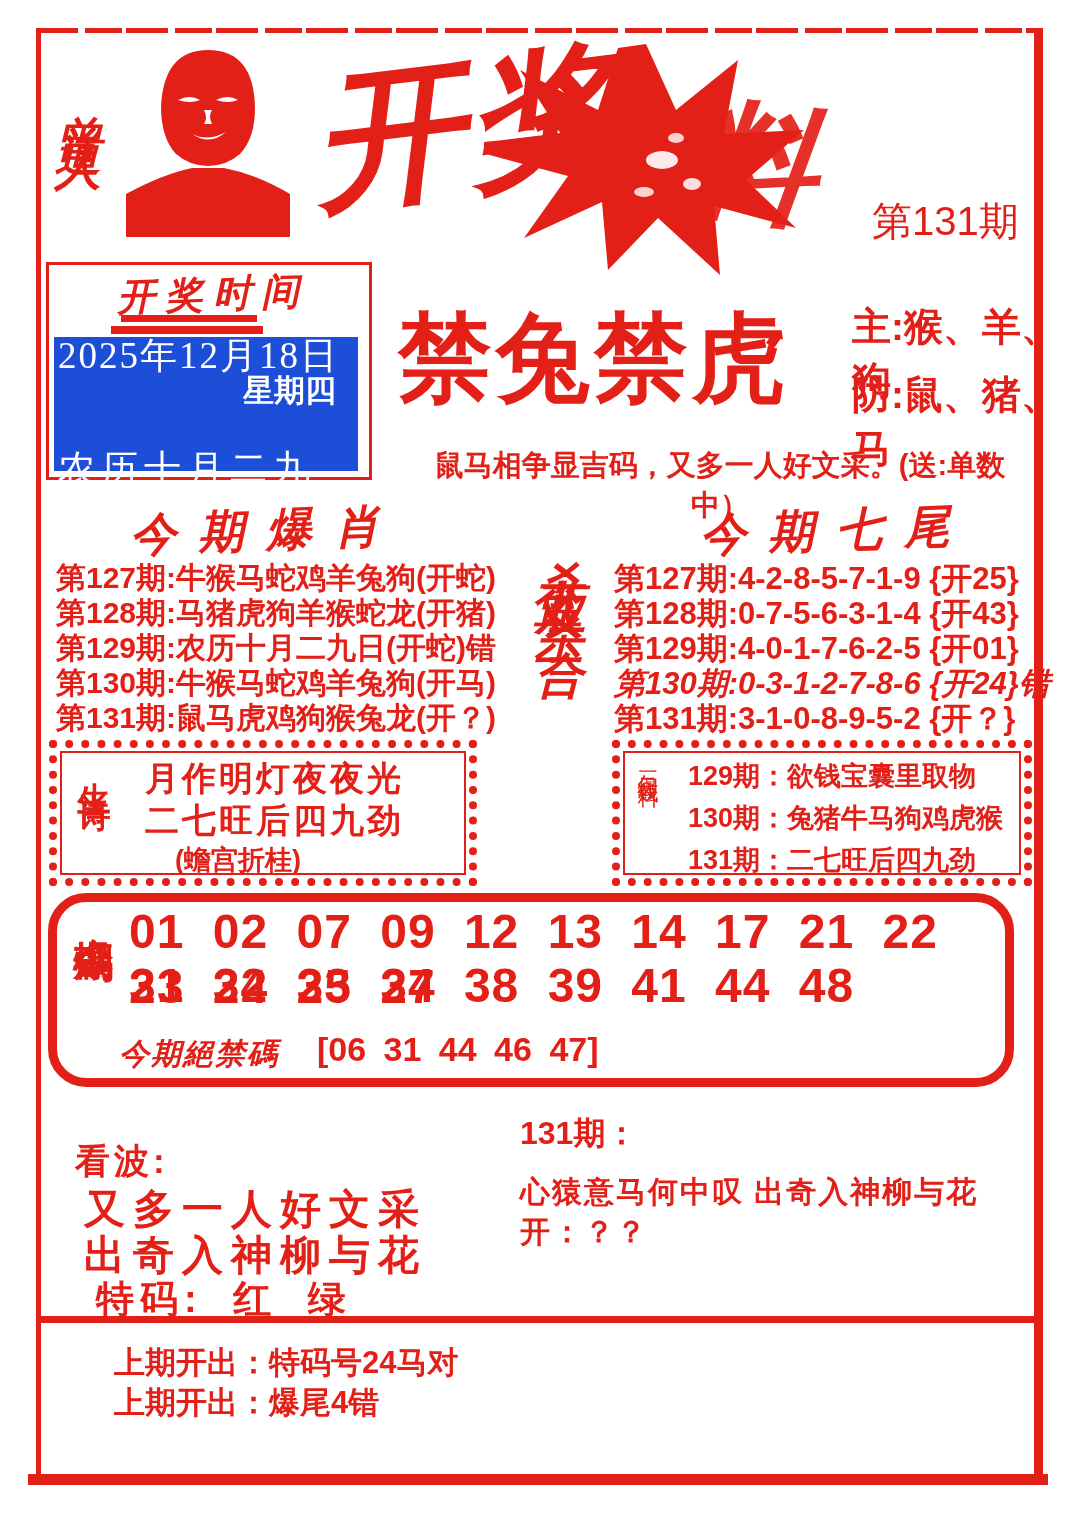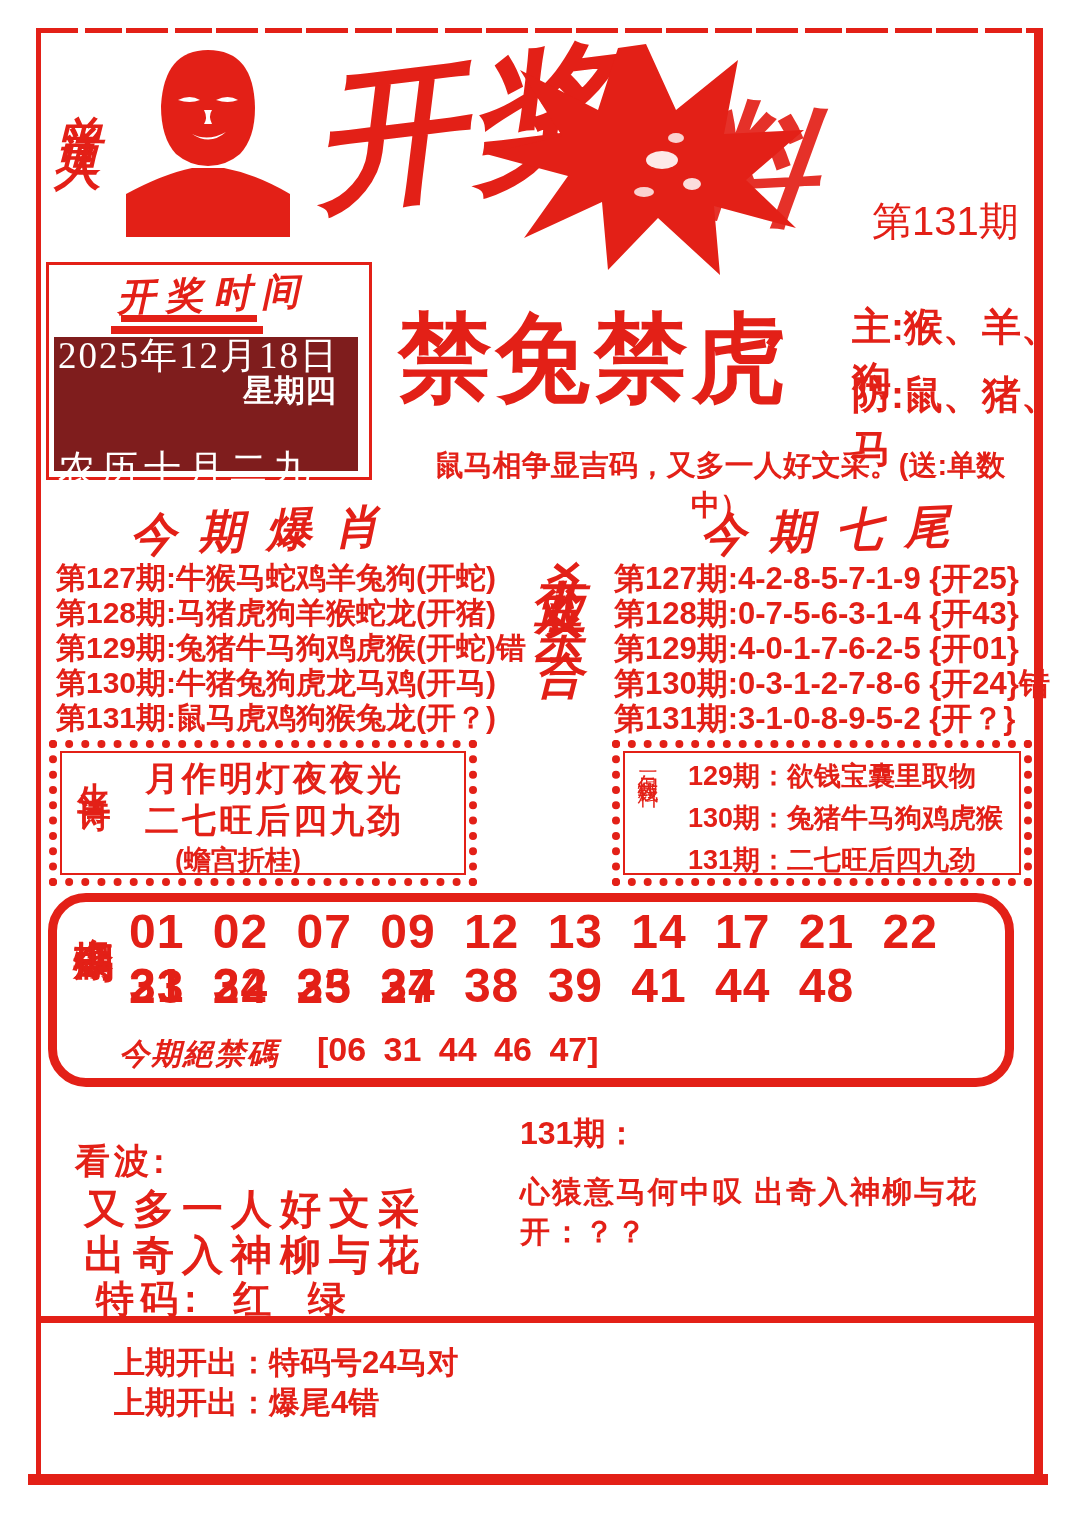--- a/index.html
+++ b/index.html
@@ -3,21 +3,21 @@
 <meta charset="utf-8">
 <style>
   html,body{margin:0;padding:0;background:#ffffff;}
   .page{position:relative;width:1080px;height:1523px;background:#ffffff;overflow:hidden;
         font-family:"Liberation Sans",sans-serif;color:#e32017;}
   .abs{position:absolute;}
   .bold{font-weight:bold;}
   .callig{font-family:"DejaVu Serif",serif;font-style:italic;font-weight:bold;}
   .serif{font-family:"Liberation Serif",serif;}
   .vert{writing-mode:vertical-rl;text-orientation:upright;letter-spacing:10px;}
-  .fill{background:#7f1d1d;color:#ffffff;}
+  .fill{background:#1d4ed8;color:#ffffff;}
   .chain{border:8px dotted #e32017;}
   .chain-inner{position:absolute;inset:3px;border:2px solid #e32017;}
   .nums{word-spacing:14px;letter-spacing:1px;font-weight:bold;}
   .distress{background:repeating-linear-gradient(90deg,#e32017 0 42px,transparent 42px 49px,#e32017 49px 86px,transparent 86px 90px);}
 </style>
 </head>
 <body>
 
 <div class="page">
 
@@ -63,31 +63,31 @@
   </div>
 
   <div class="abs callig" style="left:398px;top:296px;font-size:94px;letter-spacing:4px;font-style:normal;transform:scaleY(1.04);">禁兔禁虎</div>
   <div class="abs bold" style="left:852px;top:300px;font-size:39px;">主:猴、羊、狗</div>
   <div class="abs bold" style="left:852px;top:368px;font-size:39px;">防:鼠、猪、马</div>
   <div class="abs bold" style="left:420px;top:446px;width:600px;text-align:center;font-size:29px;">鼠马相争显吉码，又多一人好文采。(送:单数中）</div>
 
   <div class="abs callig" style="left:130px;top:500px;font-size:46px;letter-spacing:22px;transform:rotate(-2deg);">今期爆肖</div>
   <div class="abs bold" style="left:56px;top:558px;font-size:30px;">第127期:牛猴马蛇鸡羊兔狗(开蛇)</div>
   <div class="abs bold" style="left:56px;top:593px;font-size:30px;">第128期:马猪虎狗羊猴蛇龙(开猪)</div>
-  <div class="abs bold" style="left:56px;top:628px;font-size:30px;">第129期:兔猪牛马狗鸡虎猴(开蛇)错</div>
-  <div class="abs bold" style="left:56px;top:663px;font-size:30px;">第130期:牛猪兔狗虎龙马鸡(开马)</div>
+  <div class="abs bold" style="left:56px;top:628px;font-size:30px;">第129期:农历十月二九日(开蛇)错</div>
+  <div class="abs bold" style="left:56px;top:663px;font-size:30px;">第130期:牛猴马蛇鸡羊兔狗(开马)</div>
   <div class="abs bold" style="left:56px;top:698px;font-size:30px;">第131期:鼠马虎鸡狗猴兔龙(开？)</div>
 
   <div class="abs vert callig" style="left:528px;top:522px;font-size:48px;letter-spacing:18px;">杀蓝双杀二合</div>
 
   <div class="abs callig" style="left:700px;top:500px;font-size:46px;letter-spacing:22px;transform:rotate(-2deg);">今期七尾</div>
   <div class="abs bold" style="left:614px;top:558px;font-size:31px;">第127期:4-2-8-5-7-1-9 {开25}</div>
   <div class="abs bold" style="left:614px;top:593px;font-size:31px;">第128期:0-7-5-6-3-1-4 {开43}</div>
   <div class="abs bold" style="left:614px;top:628px;font-size:31px;">第129期:4-0-1-7-6-2-5 {开01}</div>
-  <div class="abs bold" style="left:614px;top:663px;font-size:31px;">第130期:0-3-1-2-7-8-6 {开24}错</div>
+  <div class="abs bold" style="left:614px;top:663px;font-size:31px;font-style:italic;">第130期:0-3-1-2-7-8-6 {开24}错</div>
   <div class="abs bold" style="left:614px;top:698px;font-size:31px;">第131期:3-1-0-8-9-5-2 {开？}</div>
 
   <div class="abs chain" style="left:49px;top:740px;width:412px;height:130px;">
     <div class="chain-inner"></div>
     <div class="abs vert" style="left:14px;top:8px;font-size:33px;font-weight:bold;letter-spacing:8px;">生肖诗</div>
     <div class="abs bold" style="left:88px;top:8px;font-size:34px;letter-spacing:3px;">月作明灯夜夜光</div>
     <div class="abs bold" style="left:88px;top:50px;font-size:34px;letter-spacing:3px;">二七旺后四九劲</div>
     <div class="abs bold" style="left:118px;top:94px;font-size:27px;">(蟾宫折桂)</div>
   </div>
 

